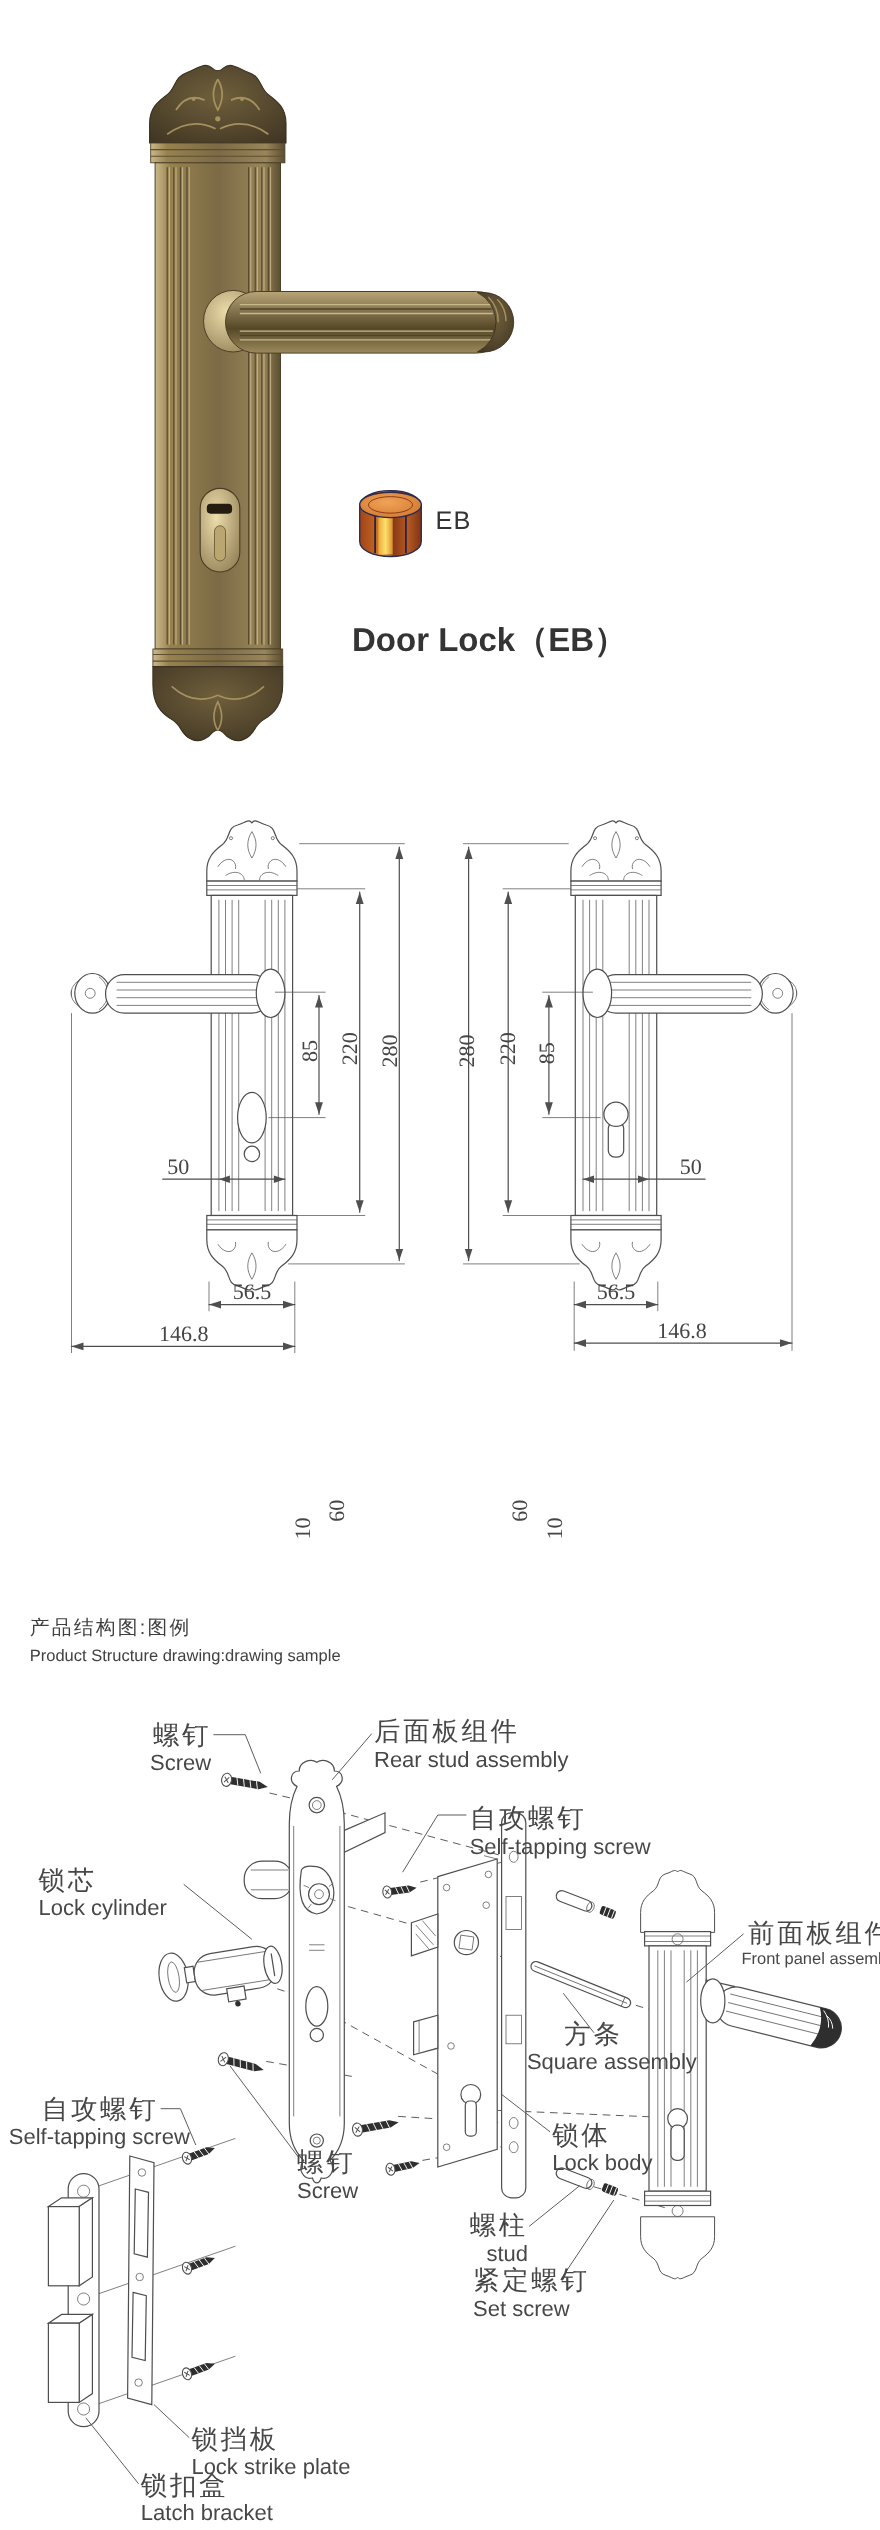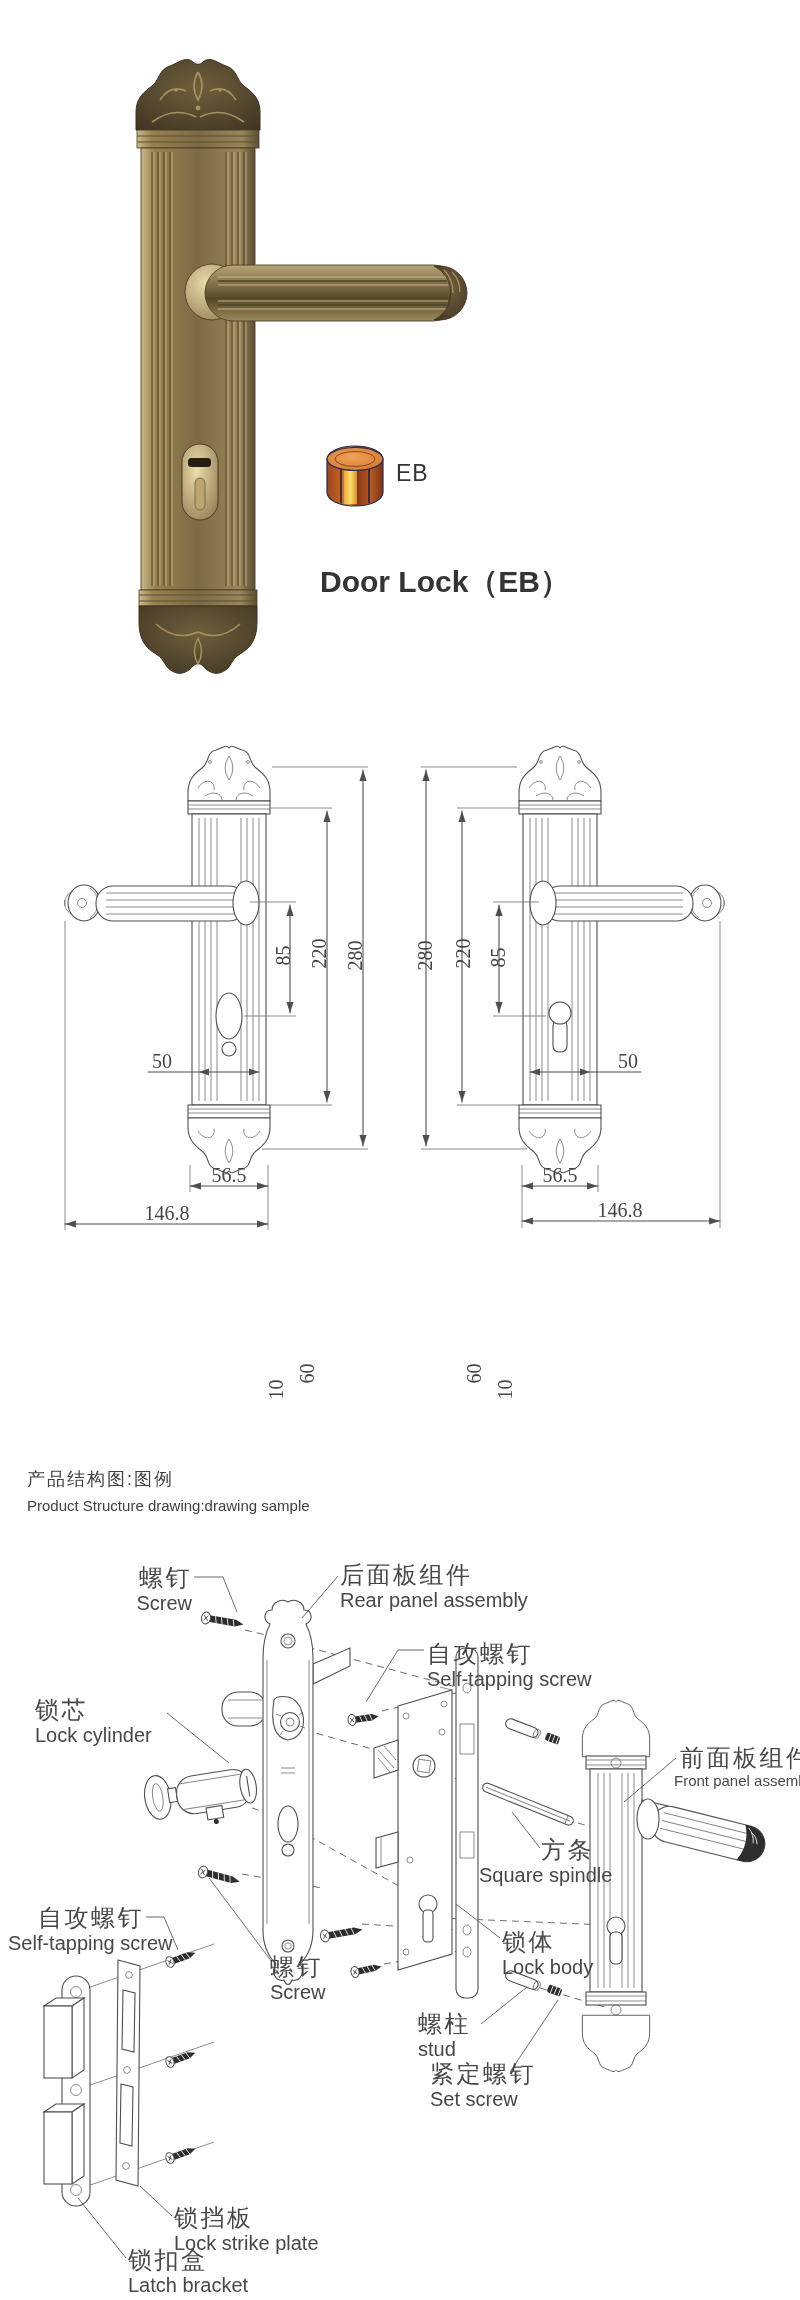--- a/index.html
+++ b/index.html
@@ -424,43 +424,43 @@
       <path class="ldr" d="M126,2258 L78,2198"></path>
     </g>
   </svg>
 
   <div class="xl" style="left:100px;top:1564px;width:92px;text-align:right">
     <span class="cn">螺钉</span>
     <span class="en">Screw</span>
   </div>
   <div class="xl" style="left:340px;top:1561px">
     <span class="cn">后面板组件</span>
-    <span class="en">Rear panel assembly</span>
+    <span class="en">Rear stud assembly</span>
   </div>
   <div class="xl" style="left:427px;top:1640px">
     <span class="cn">自攻螺钉</span>
     <span class="en">Self-tapping screw</span>
   </div>
   <div class="xl" style="left:35px;top:1696px;width:130px;text-align:left">
     <span class="cn">锁芯</span>
     <span class="en">Lock cylinder</span>
   </div>
   <div class="xl" style="left:479px;top:1836px">
-    <span class="cn" style="padding-left:62px">方条</span>
-    <span class="en">Square spindle</span>
+    <span class="cn" style="padding-left:34px">方条</span>
+    <span class="en">Square assembly</span>
   </div>
   <div class="xl" style="left:674px;top:1744px">
     <span class="cn" style="padding-left:6px">前面板组件</span>
     <span class="en" style="font-size:15px">Front panel assembly</span>
   </div>
   <div class="xl" style="left:502px;top:1928px">
     <span class="cn">锁体</span>
     <span class="en">Lock body</span>
   </div>
-  <div class="xl" style="left:418px;top:2010px;width:62px;text-align:left">
+  <div class="xl" style="left:418px;top:2010px;width:62px;text-align:right">
     <span class="cn">螺柱</span>
     <span class="en">stud</span>
   </div>
   <div class="xl" style="left:430px;top:2060px;width:84px;text-align:left">
     <span class="cn">紧定螺钉</span>
     <span class="en">Set screw</span>
   </div>
   <div class="xl" style="left:8px;top:1904px;width:136px;text-align:right">
     <span class="cn">自攻螺钉</span>
     <span class="en">Self-tapping screw</span>

